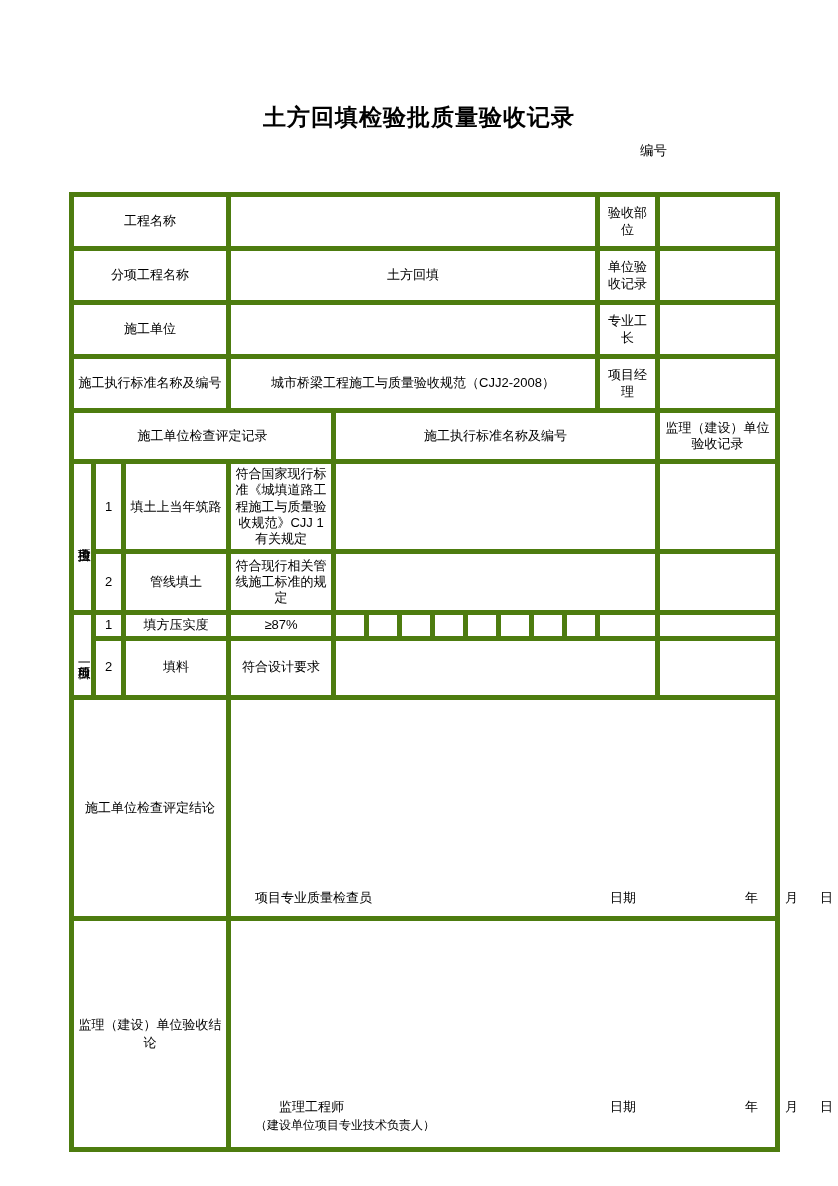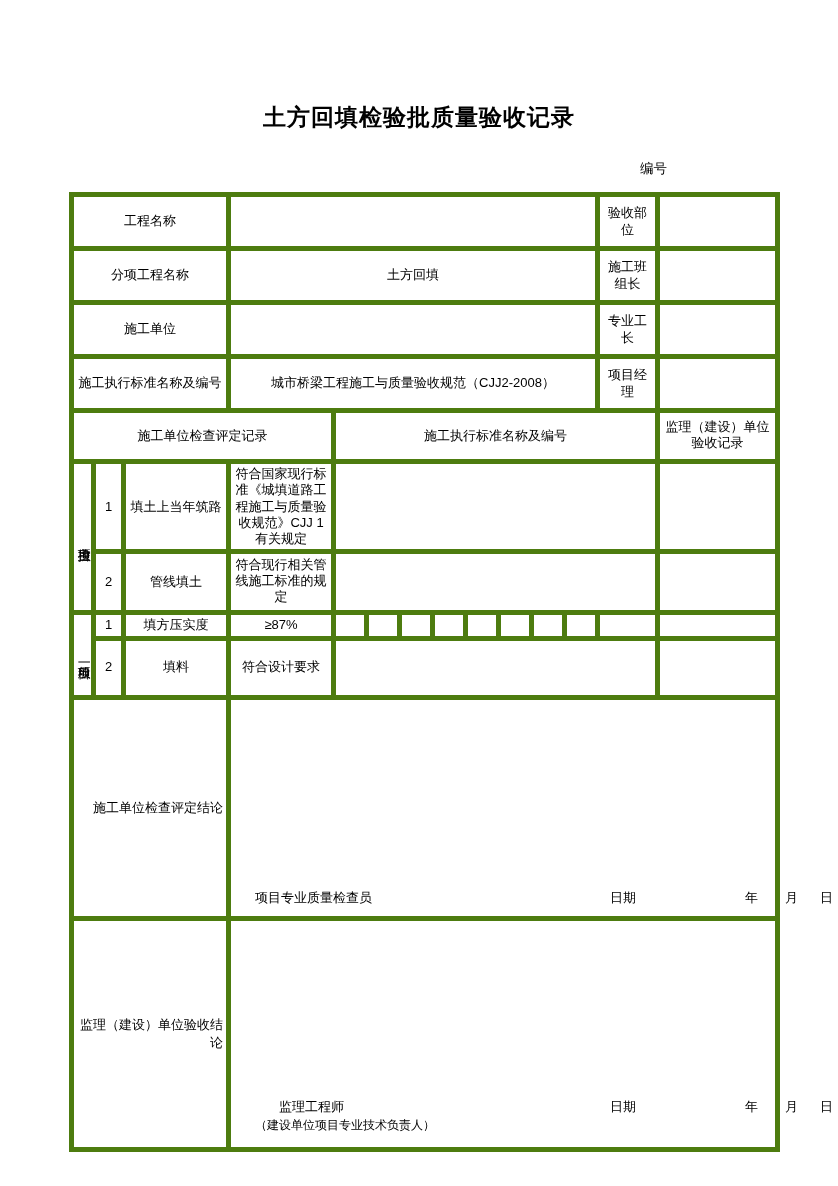--- a/index.html
+++ b/index.html
@@ -26,21 +26,21 @@
     top: 102px;
     left: 0;
     width: 838px;
     text-align: center;
     font-size: 23px;
     font-weight: bold;
     letter-spacing: 1px;
   }
   .code-label {
     position: absolute;
-    top: 160px;
+    top: 142px;
     left: 640px;
     font-size: 13.5px;
   }
   table.main {
     position: absolute;
     top: 192px;
     left: 69px;
     width: 706px;
     border-collapse: collapse;
     table-layout: fixed;
@@ -57,30 +57,29 @@
     writing-mode: vertical-rl;
     text-orientation: upright;
     letter-spacing: 1px;
     display: inline-block;
     line-height: 1.05;
     font-size: 13px;
   }
   .small {
     font-size: 11.5px;
     line-height: 1.3;
-    font-family: Liberation Mono, monospace;
   }
   .tiny {
     font-size: 11px;
     line-height: 1.25;
   }
   .concl-label {
     font-size: 13px;
     line-height: 1.35;
-    text-align: right;
+    text-align: center;
   }
   .concl-cell {
     position: relative;
     text-align: left;
     vertical-align: top !important;
     margin-left: 39px;
   }
   .sig-row {
     position: absolute;
     left: 24px;
@@ -131,21 +130,21 @@
         <tr>
       <td colspan="3" style="height:45px">工程名称</td>
       <td colspan="9"></td>
       <td>验收部位</td>
       <td colspan="2"></td>
     </tr>
 
     <tr>
       <td colspan="3" style="height:45px">分项工程名称</td>
       <td colspan="9">土方回填</td>
-      <td>施工班组长</td>
+      <td>单位验收记录</td>
       <td colspan="2"></td>
     </tr>
 
     <tr>
       <td colspan="3" style="height:45px">施工单位</td>
       <td colspan="9"></td>
       <td>专业工长</td>
       <td colspan="2"></td>
     </tr>
 

